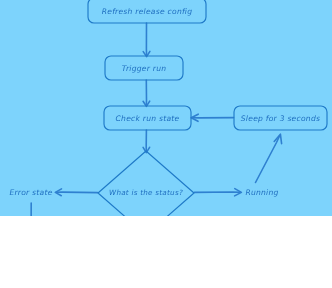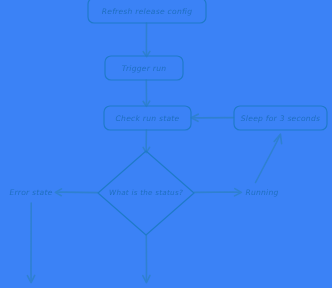--- a/index.html
+++ b/index.html
@@ -6,22 +6,22 @@
     margin: 0;
     padding: 0;
     background: #ffffff;
   }
   body {
     font-family: "DejaVu Sans", sans-serif;
   }
   #canvas {
     position: relative;
     width: 332px;
-    height: 288px;
-    background: #3b82f6;
+    height: 216px;
+    background: #7dd3fc;
     overflow: hidden;
   }
   #canvas svg {
     position: absolute;
     left: 0;
     top: 0;
     width: 332px;
     height: 288px;
   }
   .node-shape {

